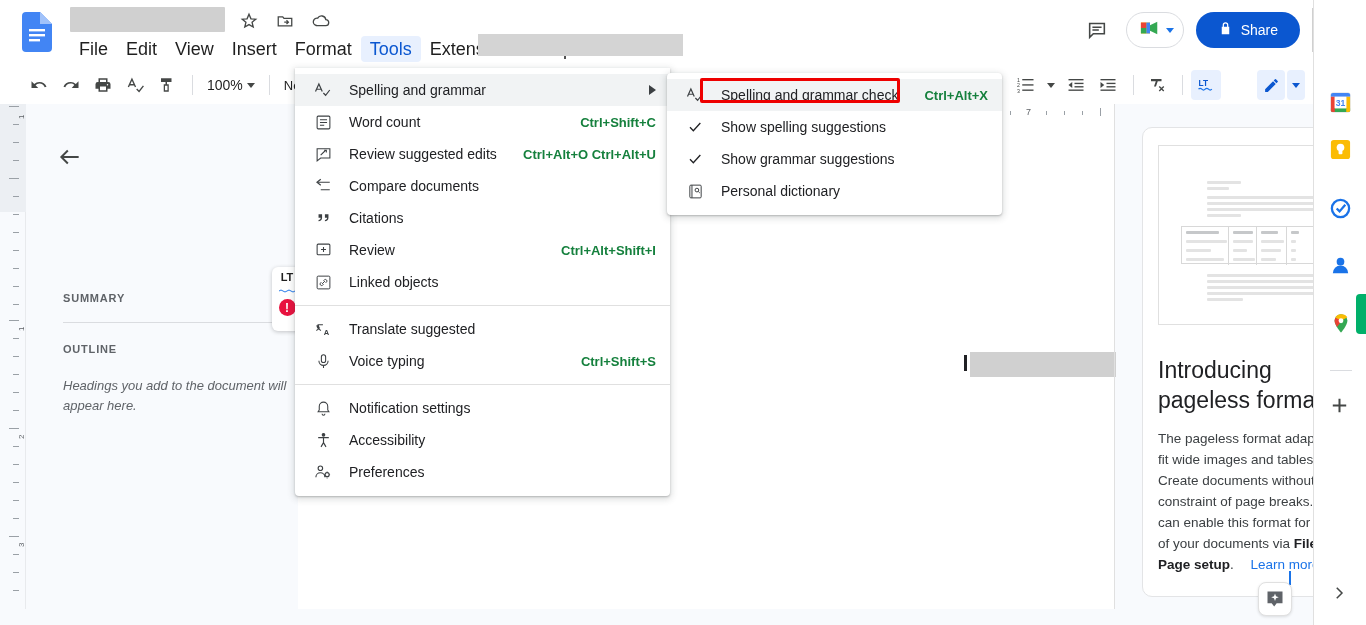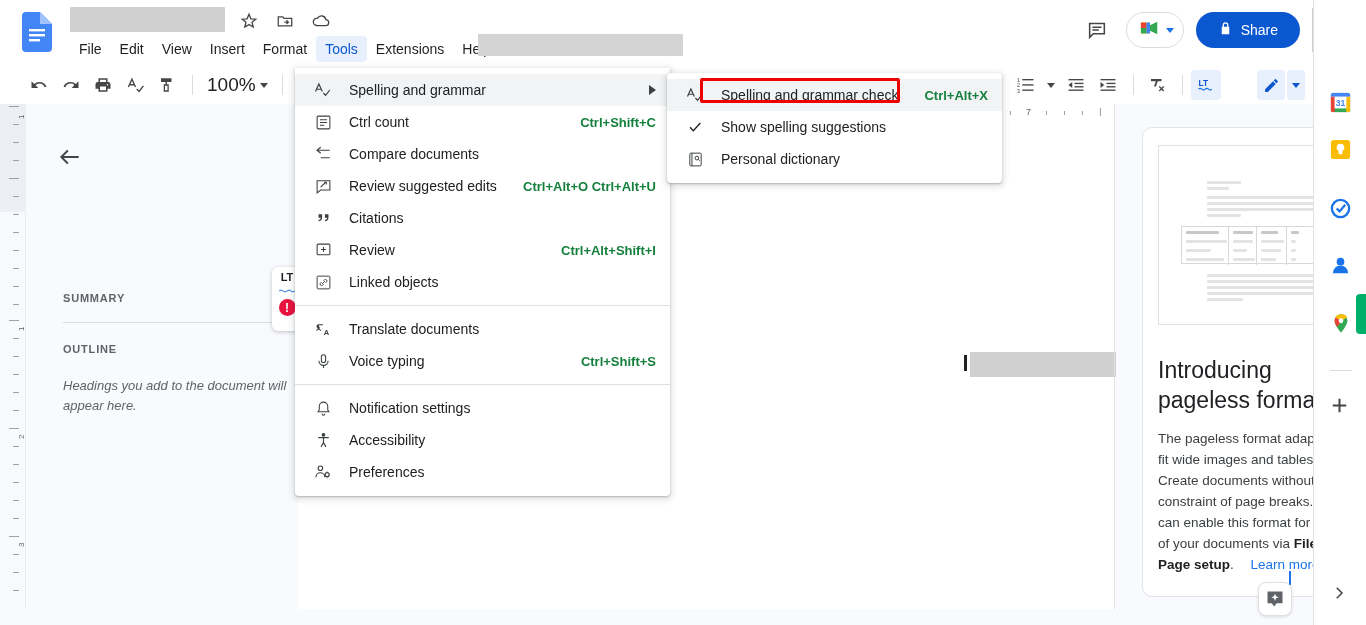--- a/index.html
+++ b/index.html
@@ -15,42 +15,42 @@
   .topbar { position: absolute; left: 0; top: 0; width: 1366px; height: 66px; background:#fff; }
   .docs-logo { position:absolute; left:22px; top:12px; width:30px; height:40px; }
   .docs-logo svg { display:block; }
 
   .title-redact { position:absolute; left:70px; top:7px; width:155px; height:25px;
                   background:#d0d0d0; border-radius:1px; }
   .title-icons { position:absolute; left:238px; top:10px; display:flex; gap:14px; align-items:center; }
   .ticon { width:22px; height:22px; color:#444746; display:flex; align-items:center; justify-content:center; cursor:pointer; }
 
   .menubar { position:absolute; left:70px; top:36px; height:26px; display:flex; align-items:center; }
-  .menu-item { font-size:14px; color:#1f1f1f; padding:4px 9px; border-radius:4px; cursor:pointer;
+  .menu-item { font-size:18px; color:#1f1f1f; padding:4px 9px; border-radius:4px; cursor:pointer;
                line-height:18px; }
   .menu-item.active { background:#e8f0fe; color:#0b57d0; }
   .menubar-redact { position:absolute; left:478px; top:34px; width:205px; height:22px; background:#d4d4d4; }
 
   .topright { position:absolute; right:10px; top:8px; display:flex; align-items:center; gap:12px; }
   .comment-btn { width:34px; height:34px; display:flex; align-items:center; justify-content:center;
                  border-radius:50%; cursor:pointer; color:#444746; }
   .meet-btn { display:flex; align-items:center; gap:3px; border:1px solid #dadce0;
               border-radius:18px; height:36px; padding:0 9px 0 10px; cursor:pointer; background:#fff; }
   .share-btn { display:flex; align-items:center; gap:8px; height:36px; padding:0 22px;
                background:#0b57d0; color:#fff; border-radius:18px; font-size:14px; font-weight:500; cursor:pointer; }
   .avatar-redact { width:44px; height:44px; background:#d0d0d0; }
 
   
   .toolbar { position:absolute; left:0; top:66px; width:1366px; height:38px; background:#fff;
              display:flex; align-items:center; padding-left:24px; }
   .tb { width:30px; height:30px; display:flex; align-items:center; justify-content:center;
         color:#444746; border-radius:4px; cursor:pointer; margin-right:2px; }
   .tb.sel { background:#e8f0fe; color:#0b57d0; }
   .tb-sep { width:1px; height:20px; background:#dadce0; margin:0 8px; }
-  .tb-zoom { display:flex; align-items:center; gap:4px; font-size:19px; color:#1f1f1f;
+  .tb-zoom { display:flex; align-items:center; gap:4px; font-size:14px; color:#1f1f1f;
              padding:4px 6px; border-radius:4px; cursor:pointer; }
   .tb-style { font-size:13px; color:#1f1f1f; padding:4px 6px; border-radius:4px; cursor:pointer; }
   .caret { width:0;height:0;border-left:4px solid transparent;border-right:4px solid transparent;
            border-top:5px solid #444746; }
   .toolbar-redact { width:204px; height:24px; background:#d4d4d4; }
 
   
   .workspace { position:absolute; left:0; top:104px; width:1366px; height:521px; background:#f8fafd; }
 
   
@@ -552,48 +552,48 @@
     <span class="msub"></span>
   </div>
 
   <div class="mrow">
     <span class="mico">
       <svg width="17" height="17" viewBox="0 0 24 24" fill="none" stroke="#3c4043" stroke-width="1.5">
         <rect x="3" y="3" width="18" height="18" rx="1.5"></rect>
         <path d="M7 8h10M7 12h10M7 16h6"></path>
       </svg>
     </span>
-    <span class="mlabel">Ctrl count</span>
+    <span class="mlabel">Word count</span>
     <span class="mshort">Ctrl+Shift+C</span>
+  </div>
+
+  <div class="mrow">
+    <span class="mico">
+      <svg width="17" height="17" viewBox="0 0 24 24" fill="none" stroke="#3c4043" stroke-width="1.5">
+        <path d="M3 4h18v13H8l-5 4z"></path>
+          <path d="M8 13l7-7M13 6h3v3"></path>
+      </svg>
+    </span>
+    <span class="mlabel">Review suggested edits</span>
+    <span class="mshort">Ctrl+Alt+O Ctrl+Alt+U</span>
   </div>
 
   <div class="mrow">
     <span class="mico">
       <svg width="18" height="18" viewBox="0 0 24 24" fill="none" stroke="#3c4043" stroke-width="1.6">
         <path d="M21 7H5M21 17H9"></path>
           <path d="M9 3L4 7l5 4" stroke-width="1.6"></path>
           <path d="M13 13l-5 4 5 4" opacity="0"></path>
       </svg>
     </span>
     <span class="mlabel">Compare documents</span>
   </div>
 
   <div class="mrow">
     <span class="mico">
-      <svg width="17" height="17" viewBox="0 0 24 24" fill="none" stroke="#3c4043" stroke-width="1.5">
-        <path d="M3 4h18v13H8l-5 4z"></path>
-          <path d="M8 13l7-7M13 6h3v3"></path>
-      </svg>
-    </span>
-    <span class="mlabel">Review suggested edits</span>
-    <span class="mshort">Ctrl+Alt+O Ctrl+Alt+U</span>
-  </div>
-
-  <div class="mrow">
-    <span class="mico">
       <svg width="17" height="17" viewBox="0 0 24 24" fill="#3c4043">
         <path d="M5 6h5v5c0 3-2 5-5 5v-2c2 0 3-1 3-3H5z"></path>
         <path d="M14 6h5v5c0 3-2 5-5 5v-2c2 0 3-1 3-3h-3z"></path>
       </svg>
     </span>
     <span class="mlabel">Citations</span>
   </div>
 
   <div class="mrow">
     <span class="mico">
@@ -619,21 +619,21 @@
 
   <div class="mdivider"></div>
 
   <div class="mrow">
     <span class="mico">
       <svg width="18" height="18" viewBox="0 0 24 24" fill="#3c4043">
         <path d="M3 5h8v1.6H8.2c-.3 2.2-1.2 4-2.4 5.3 .8.7 1.7 1.3 2.6 1.7l-.6 1.5c-1.1-.5-2.2-1.2-3.1-2.1-1 .9-2.1 1.6-3.2 2.1L.9 13.6c1-.4 1.9-1 2.6-1.7C2.4 10.7 1.6 9 1.3 6.6H3zM4.9 6.6c.3 1.8 .9 3.2 1.7 4.2 .8-1 1.4-2.4 1.7-4.2z" transform="translate(2,1) scale(0.9)"></path>
         <text x="13" y="20" font-size="10" font-weight="600" font-family="Liberation Sans" fill="#3c4043">A</text>
       </svg>
     </span>
-    <span class="mlabel">Translate documents</span>
+    <span class="mlabel">Translate suggested</span>
   </div>
 
   <div class="mrow">
     <span class="mico">
       <svg width="17" height="17" viewBox="0 0 24 24" fill="none" stroke="#3c4043" stroke-width="1.5">
         <rect x="9" y="2.5" width="6" height="11" rx="3"></rect>
         <path d="M5.5 11a6.5 6.5 0 0 0 13 0M12 17.5V21"></path>
       </svg>
     </span>
     <span class="mlabel">Voice typing</span>
@@ -690,20 +690,28 @@
 
   <div class="mrow">
     <span class="mico check">
       <svg width="16" height="16" viewBox="0 0 24 24" fill="none" stroke="#202124" stroke-width="2">
         <path d="M4.5 12.5l5 5L20 6"></path>
       </svg>
     </span>
     <span class="mlabel">Show spelling suggestions</span>
   </div>
 
+  <div class="mrow">
+    <span class="mico check">
+      <svg width="16" height="16" viewBox="0 0 24 24" fill="none" stroke="#202124" stroke-width="2">
+        <path d="M4.5 12.5l5 5L20 6"></path>
+      </svg>
+    </span>
+    <span class="mlabel">Show grammar suggestions</span>
+  </div>
 
   <div class="mrow">
     <span class="mico">
       <svg width="17" height="17" viewBox="0 0 24 24" fill="none" stroke="#3c4043" stroke-width="1.4">
         <rect x="4" y="3" width="16" height="18" rx="1.5"></rect>
           <path d="M7 3v18"></path>
         <circle cx="14" cy="10" r="2.6"></circle>
           <path d="M16 12l2 2"></path>
       </svg>
     </span>

